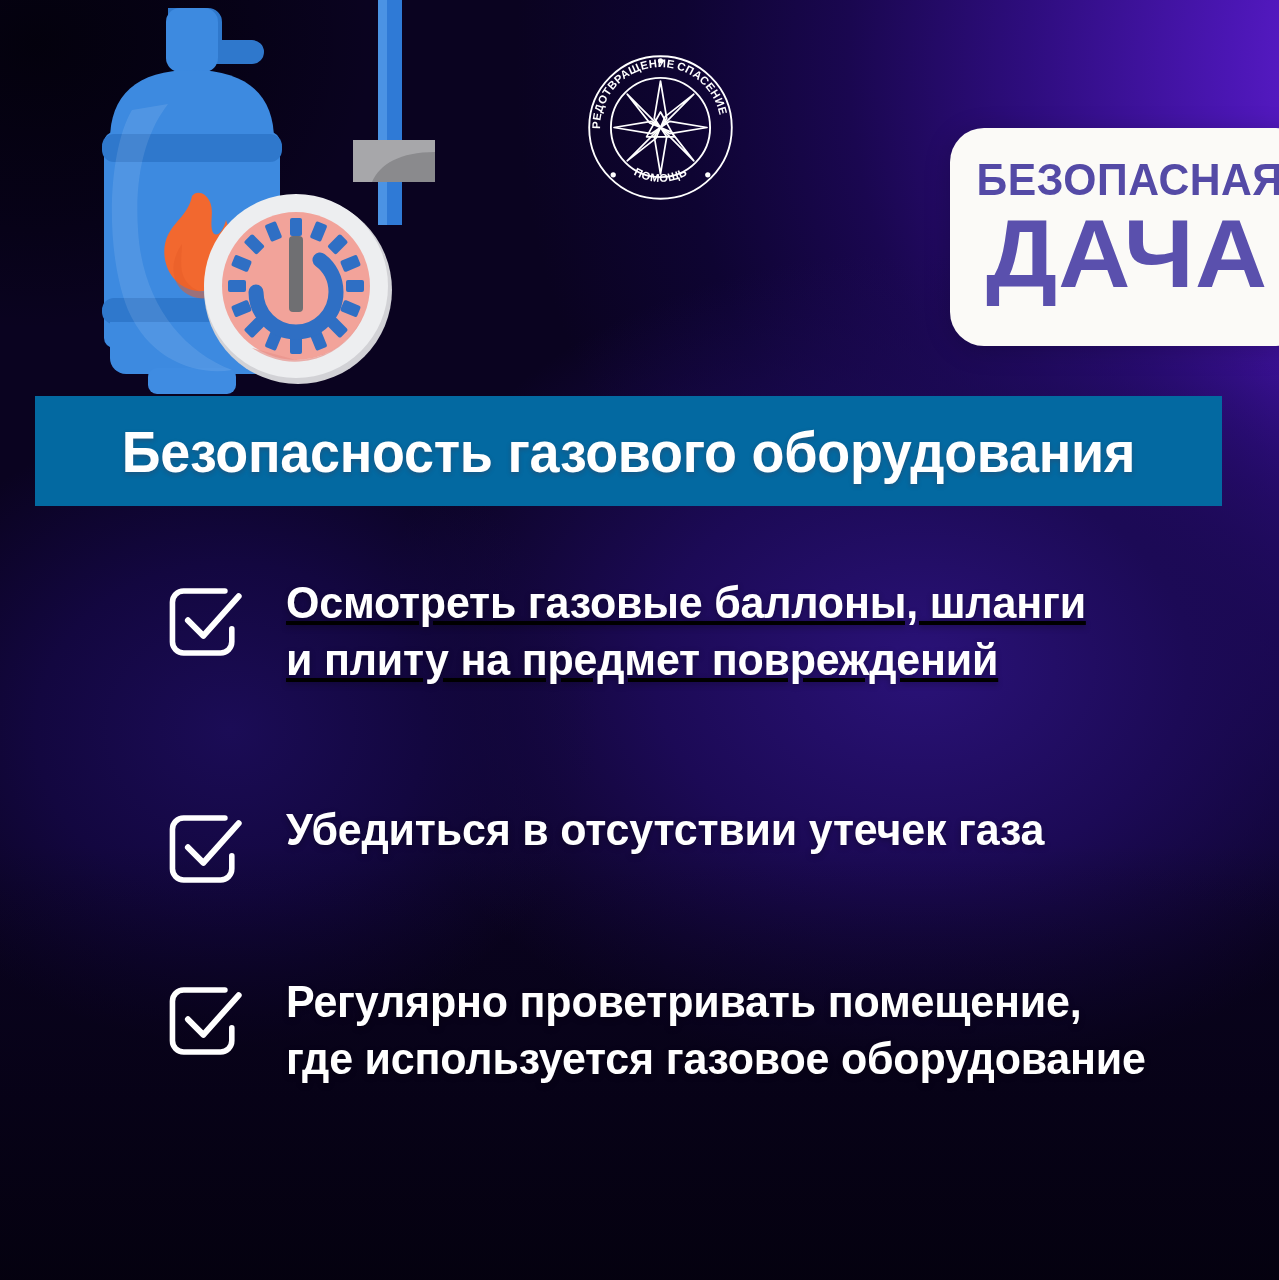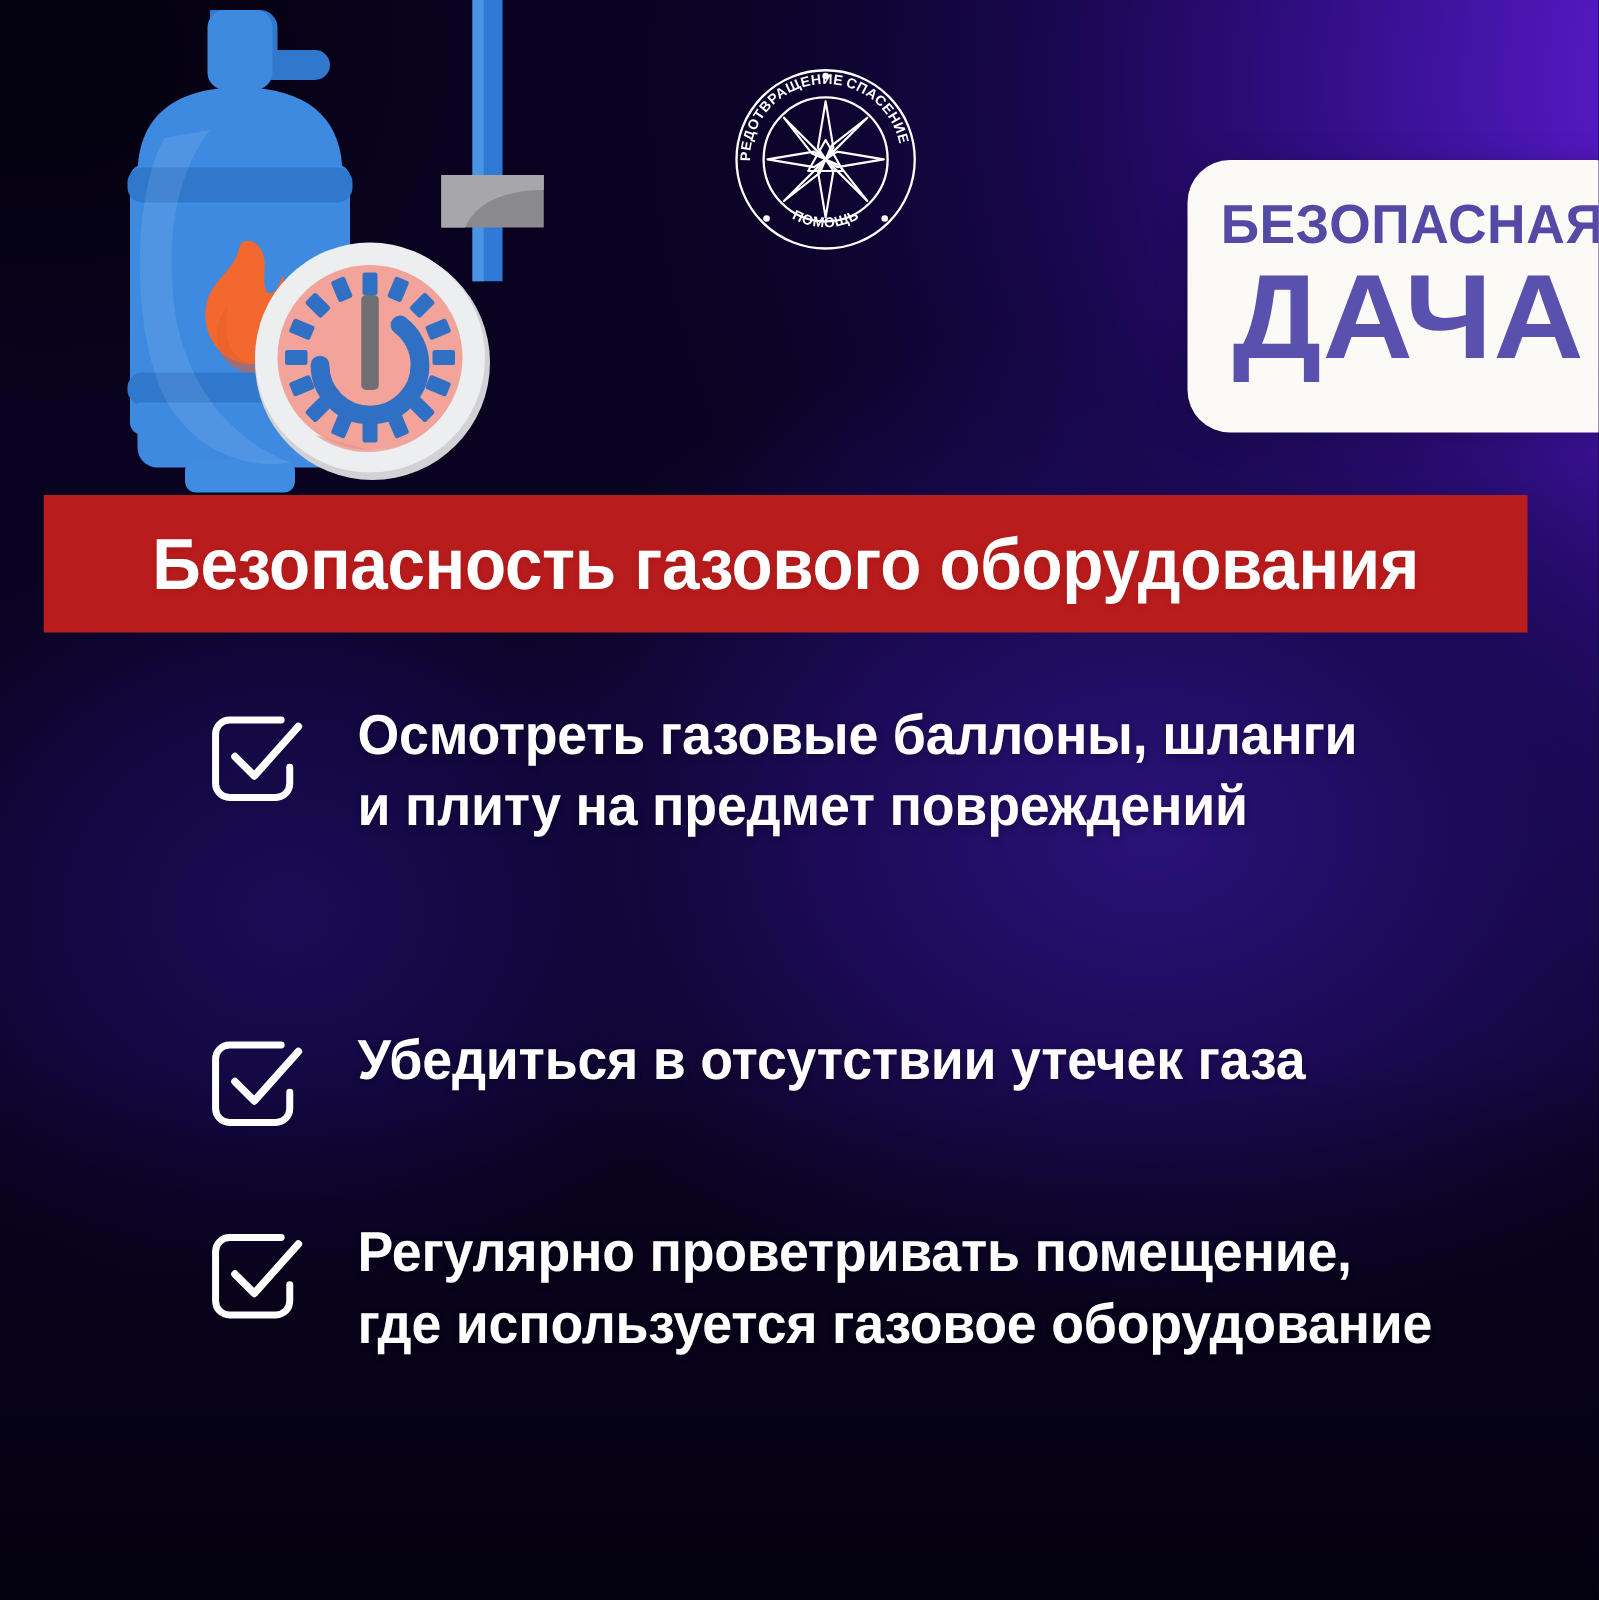--- a/index.html
+++ b/index.html
@@ -142,21 +142,21 @@
     white-space: nowrap;
   }
 
   
   .banner {
     position: absolute;
     left: 35px;
     top: 396px;
     width: 1187px;
     height: 110px;
-    background: #b91c1c;
+    background: #0369a1;
   }
   .banner-text {
     position: absolute;
     left: 0;
     top: 0;
     width: 100%;
     height: 100%;
     display: flex;
     align-items: center;
     justify-content: center;
@@ -176,22 +176,22 @@
     top: 560px;
     width: 1279px;
   }
   .check-row {
     position: absolute;
     left: 163px;
     width: 1100px;
     display: flex;
     align-items: flex-start;
   }
-  .check-row.r0 { top: 0; }
-  .check-row.r1 { top: 260px; }
+  .check-row.r0 { top: 15px; text-decoration: underline; }
+  .check-row.r1 { top: 242px; }
   .check-row.r2 { top: 414px; }
 
   .check-icon {
     flex: 0 0 auto;
     width: 86px;
     height: 86px;
     margin-top: 4px;
   }
   .check-text {
     margin-left: 37px;

